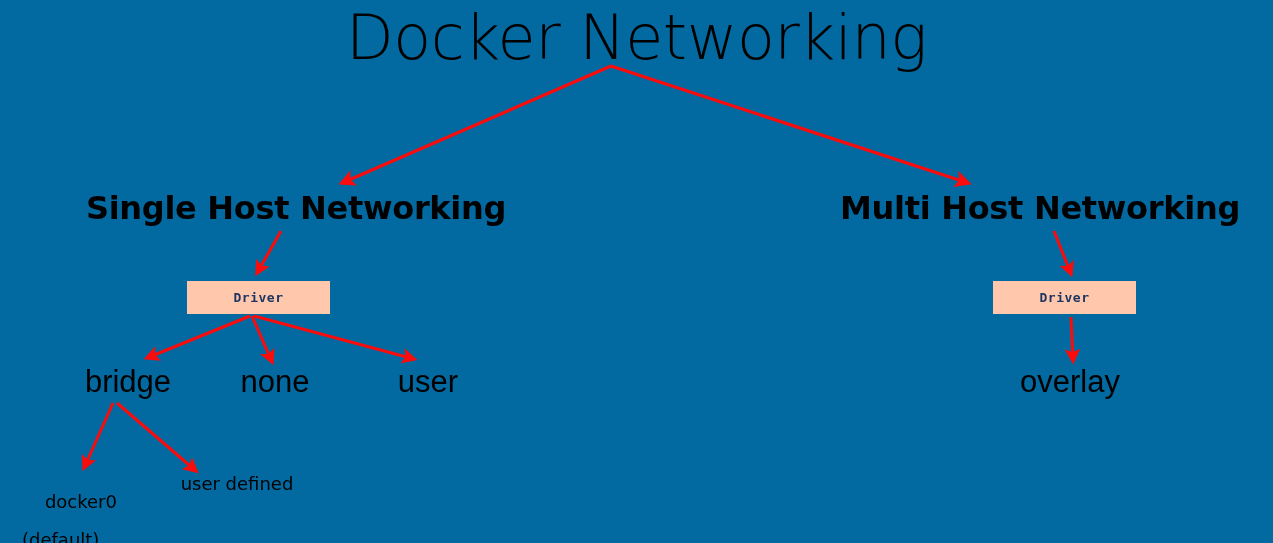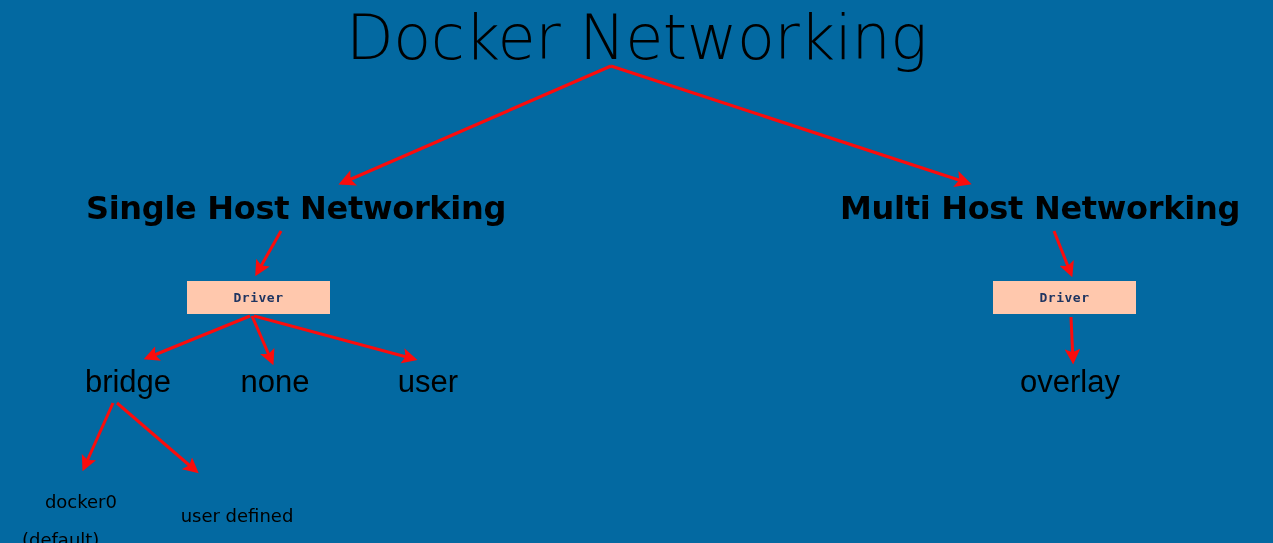--- a/index.html
+++ b/index.html
@@ -87,21 +87,21 @@
   #leaf-none   { left: 358px; top: 366px; width: 140px; }
   #leaf-overlay{ left: 990px; top: 366px; width: 160px; }
 
   .small-node {
     font-family: "DejaVu Sans", sans-serif;
     font-weight: 400;
     font-size: 18px;
     text-align: left;
   }
   #leaf-docker0 { left: 22px;  top: 474px; width: 130px; }
-  #leaf-userdef { left: 152px; top: 475px; width: 170px; text-align: center; margin-top: 32px; }
+  #leaf-userdef { left: 152px; top: 475px; width: 170px; text-align: center; }
   .small-node .line2 { display: block; }
 </style>
 </head>
 <body>
 
 <div id="diagram-root">
 
   <svg id="arrow-layer" viewBox="0 0 1273 543" width="1273" height="543" xmlns="http://www.w3.org/2000/svg">
     <defs>
       <marker id="arrowhead" markerWidth="5.2" markerHeight="5.2" refX="4.0" refY="2.6" orient="auto" markerUnits="strokeWidth">

